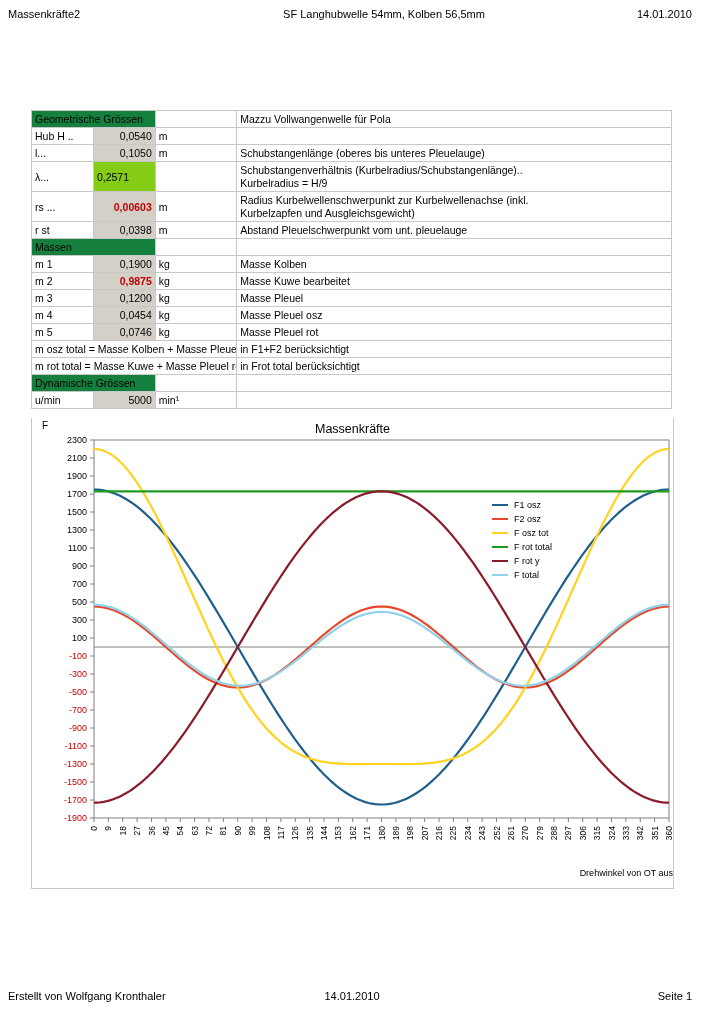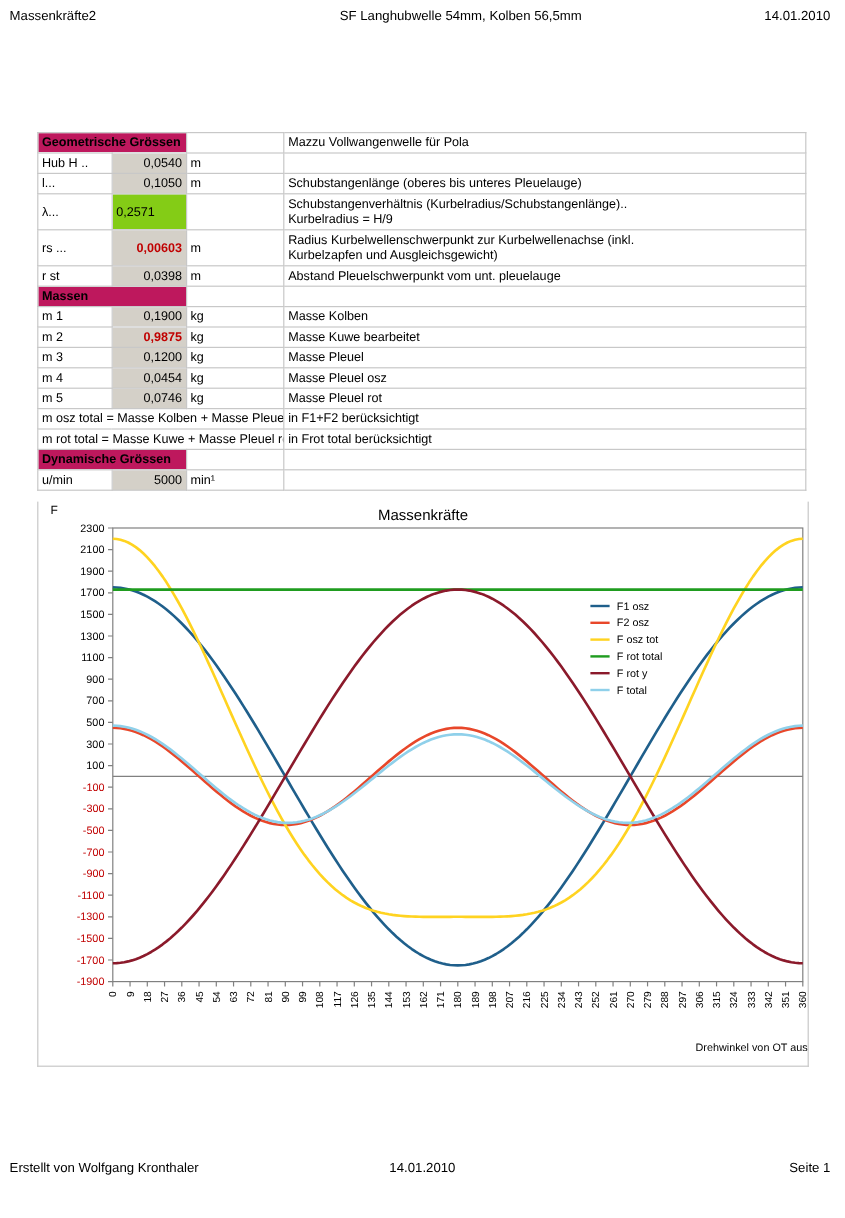--- a/index.html
+++ b/index.html
@@ -23,21 +23,21 @@
     width: 704px;
     height: 16px;
     font-size: 11px;
   }
   .page-header .left  { position: absolute; left: 8px;  top: 0; }
   .page-header .center{ position: absolute; left: 0; top: 0; width: 704px; text-align: center; padding-left: 32px; }
   .page-header .right { position: absolute; right: 12px; top: 0; }
 
   .page-footer {
     position: absolute;
-    bottom: 31px;
+    bottom: 9px;
     left: 0;
     width: 704px;
     height: 16px;
     font-size: 11px;
   }
   .page-footer .left  { position: absolute; left: 8px;  top: 0; }
   .page-footer .center{ position: absolute; left: 0; top: 0; width: 704px; text-align: center; }
   .page-footer .right { position: absolute; right: 12px; top: 0; }
 
   
@@ -60,22 +60,22 @@
     vertical-align: middle;
     white-space: nowrap;
     overflow: hidden;
   }
   td.lbl      { width: 104px; }
   td.val      { width: 84px; text-align: right; background: #d4d0c8; padding-right: 6px; }
   td.val-plain{ width: 84px; background: #84cc16; padding-right: 6px; }
   td.unit     { width: 66px; text-align: left; padding-left: 4px; }
   td.desc     { width: 383px; white-space: normal; line-height: 1.18; }
   td.sect {
-    font-weight: bold;
-    background: #be185d;
+    font-weight: normal;
+    background: #15803d;
   }
   .red { color: #c00000; font-weight: bold; }
   .two-line { height: 30px; }
 
   
   .chart-box {
     position: absolute;
     left: 31px;
     top: 418px;
     width: 641px;

